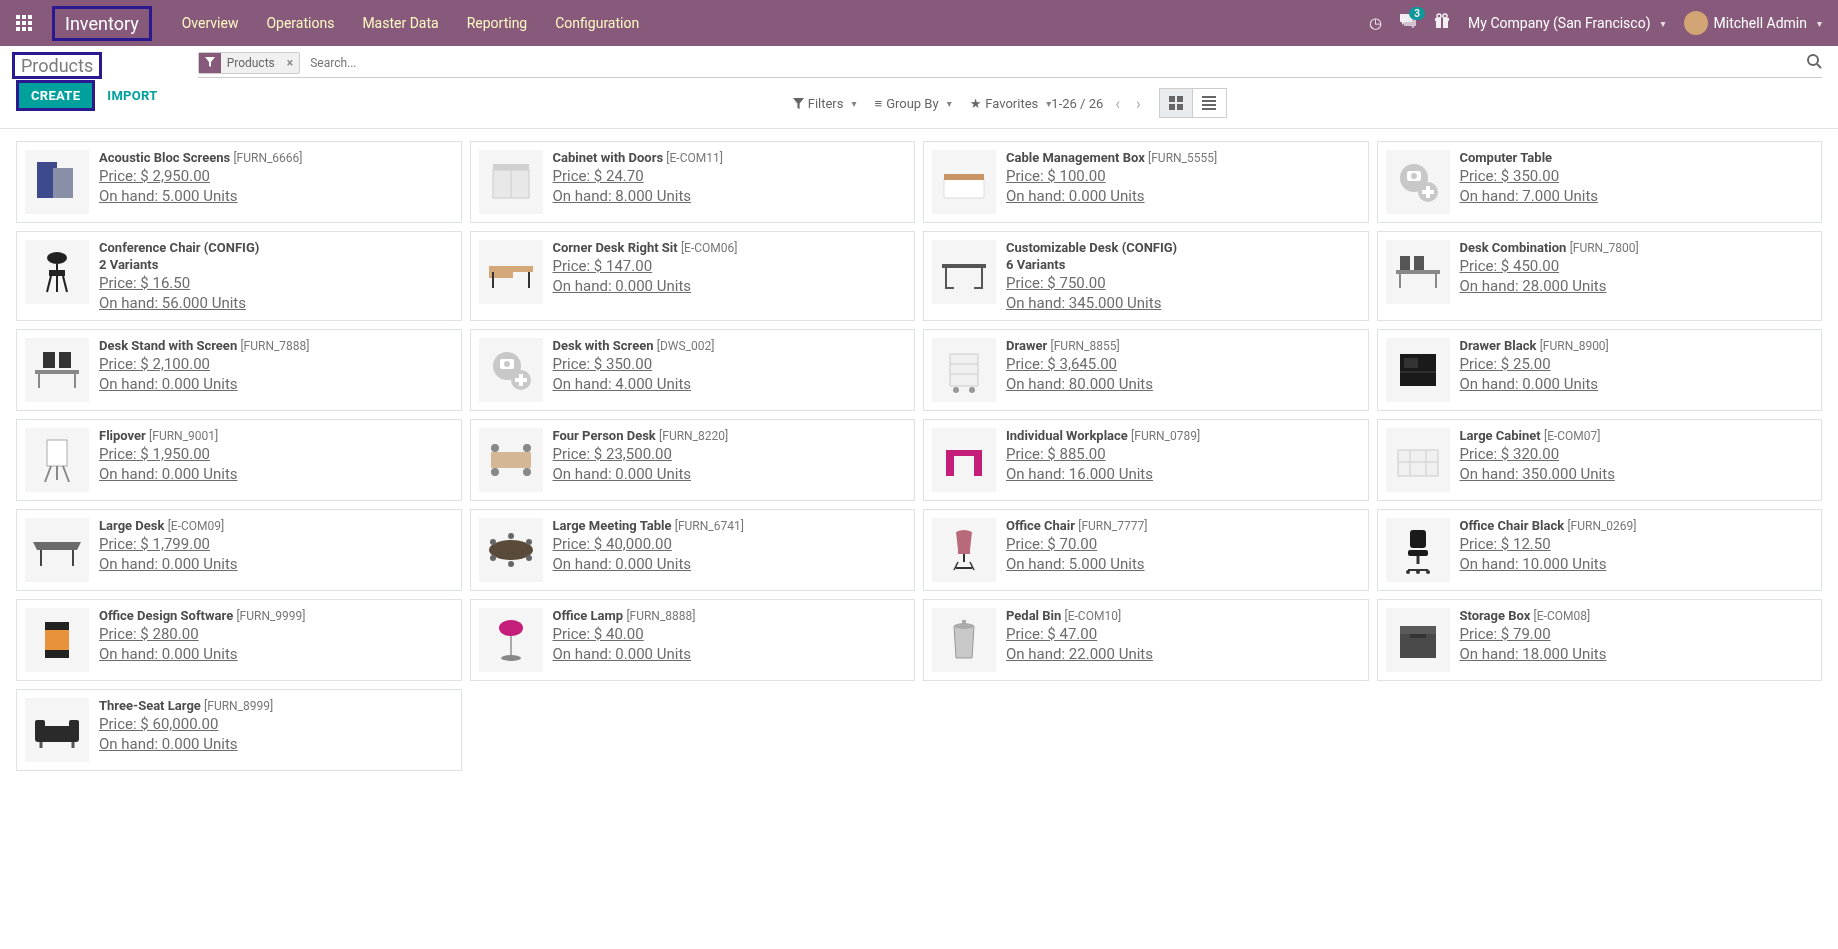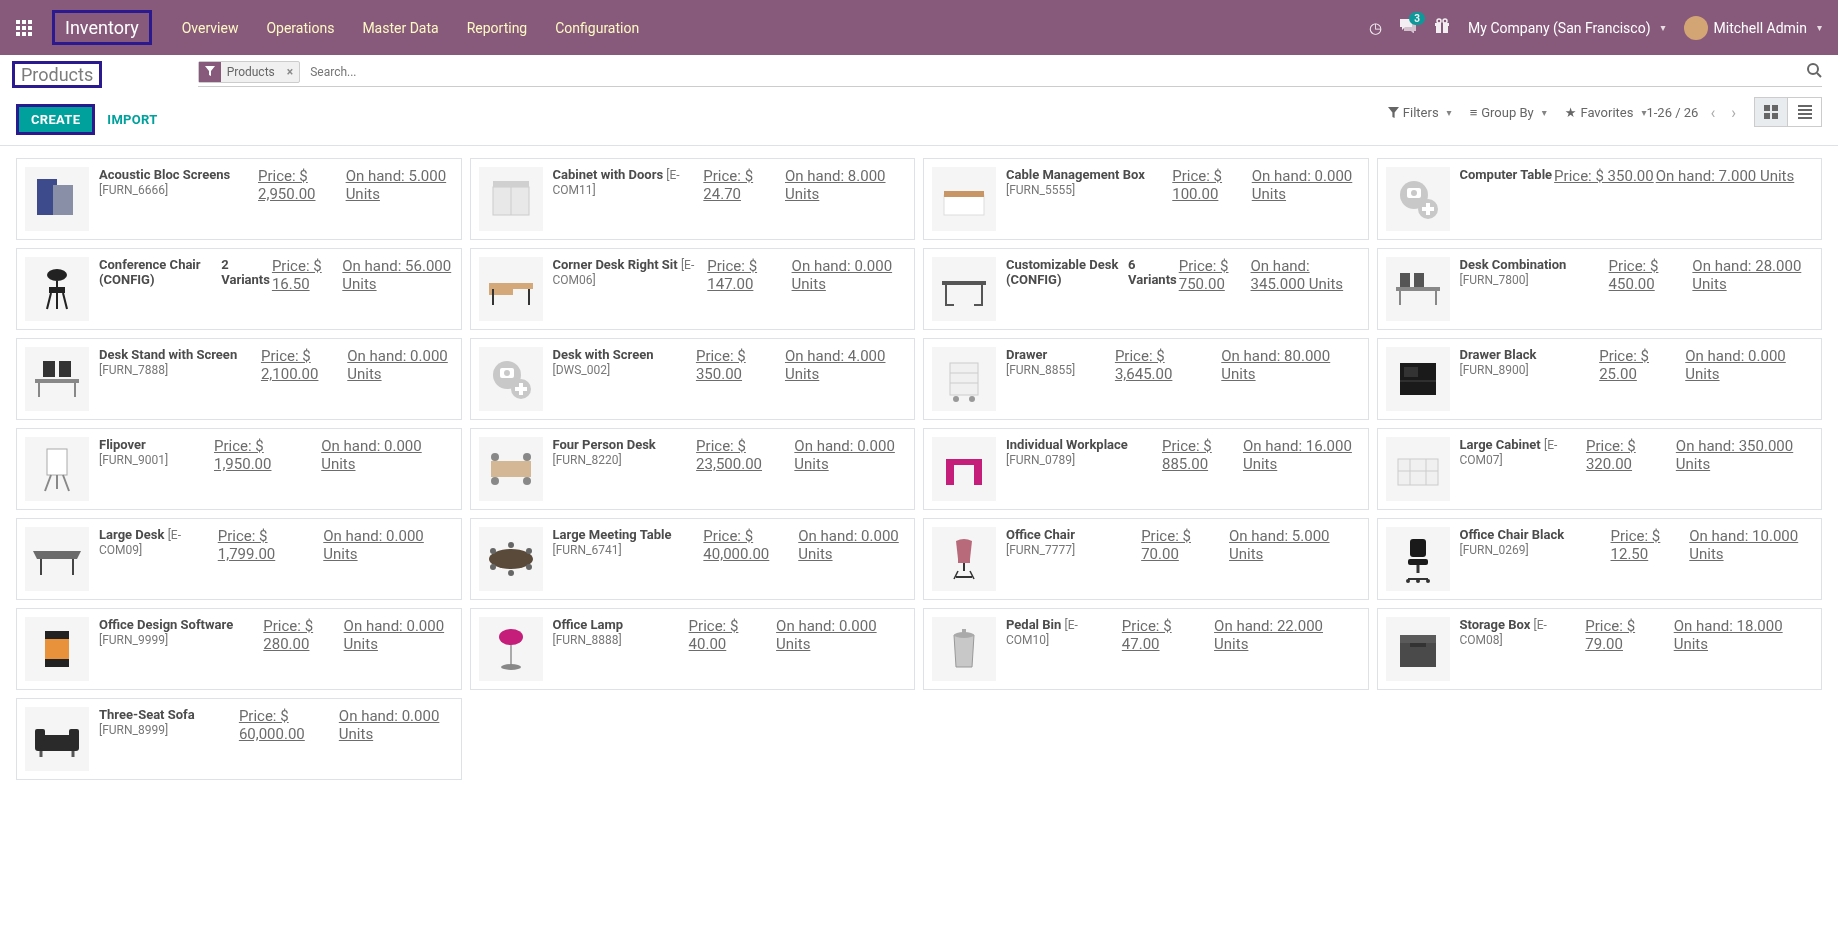--- a/index.html
+++ b/index.html
@@ -1,64 +1,64 @@
 <!DOCTYPE html>
 <html><head>
 <meta charset="utf-8">
 <style>
 * { margin:0; padding:0; box-sizing:border-box; font-family:-apple-system,BlinkMacSystemFont,"Segoe UI",Roboto,sans-serif; }
 body { background:#fff; font-size:13px; color:#4c4c4c; }
-.navbar { background:#875a7b; height:55px; display:flex; align-items:center; color:#fff; padding:0 16px; }
+.navbar { background:#875a7b; height:46px; display:flex; align-items:center; color:#fff; padding:0 16px; }
 .navbar-left { display:flex; align-items:center; gap:0; }
 .apps-icon { width:16px; height:16px; display:grid; grid-template-columns:repeat(3,4px); grid-template-rows:repeat(3,4px); gap:2px; margin-right:20px; cursor:pointer; }
 .apps-icon span { background:#fff; width:4px; height:4px; }
 .brand { font-size:18px; font-weight:400; padding:4px 10px; border:3px solid #2b1a8f; margin-right:30px; }
 .nav-links { display:flex; gap:28px; }
 .nav-links a { color:#fef9c3; text-decoration:none; font-size:14px; }
 .navbar-right { margin-left:auto; display:flex; align-items:center; gap:18px; }
 .navbar-right .icn { color:#fff; opacity:.9; cursor:pointer; font-size:15px; }
 .chat-badge { position:relative; }
 .chat-badge .badge { position:absolute; top:-7px; right:-9px; background:#00a09d; color:#fff; border-radius:10px; font-size:10px; padding:1px 5px; font-weight:bold; }
 .company-sel,.user-sel { display:flex; align-items:center; gap:6px; cursor:pointer; font-size:14px; }
 .avatar { width:24px; height:24px; border-radius:50%; background:#d4a574; display:inline-block; }
 .caret::after { content:"▾"; margin-left:4px; font-size:10px; opacity:.8; }
 
 .control-panel { padding:6px 16px 0 16px; display:flex; justify-content:space-between; align-items:flex-start; border-bottom:1px solid #dee2e6; }
 .cp-left { }
 .breadcrumb { font-size:18px; color:#7c7c7c; border:3px solid #2b1a8f; padding:0 6px; display:inline-block; margin-left:-4px; }
-.cp-buttons { margin-top:16px; margin-bottom:10px; display:flex; gap:12px; align-items:center; }
+.cp-buttons { margin-top:1px; margin-bottom:10px; display:flex; gap:12px; align-items:center; }
 .btn-create { background:#00a09d; color:#fff; border:3px solid #2b1a8f; padding:5px 12px; font-size:13px; font-weight:bold; cursor:pointer; letter-spacing:.3px; }
 .btn-import { color:#00a09d; font-size:13px; font-weight:bold; cursor:pointer; letter-spacing:.3px; }
 .cp-right { flex:1; margin-left:40px; }
 .search-row { display:flex; align-items:center; border-bottom:1px solid #ccc; padding-bottom:3px; }
 .facet { display:inline-flex; align-items:center; background:#f0f0f0; border:1px solid #ccc; border-radius:2px; font-size:12px; margin-right:6px; }
 .facet-icon { background:#875a7b; color:#fff; padding:3px 6px; }
 .facet-label { padding:3px 6px; color:#666; }
 .facet-x { padding:3px 6px; color:#888; cursor:pointer; font-weight:bold; }
 .search-input { flex:1; border:none; outline:none; padding:4px; font-size:12px; color:#666; }
 .search-icon { color:#666; font-size:16px; cursor:pointer; }
-.toolbar-row { display:flex; justify-content:flex-end; align-items:center; margin-top:10px; margin-bottom:10px; }
+.toolbar-row { display:flex; justify-content:center; align-items:center; margin-top:10px; margin-bottom:10px; }
 .search-options { display:flex; gap:18px; }
 .search-opt { display:flex; align-items:center; gap:4px; color:#666; cursor:pointer; font-size:13px; }
 .pager-area { display:flex; align-items:center; gap:14px; }
 .pager { color:#666; font-size:13px; display:flex; align-items:center; gap:8px; }
 .pager-arrow { color:#aaa; cursor:pointer; font-size:16px; padding:4px; }
 .view-switch { display:flex; }
 .view-btn { width:34px; height:30px; display:flex; align-items:center; justify-content:center; border:1px solid #ccc; cursor:pointer; color:#666; }
 .view-btn.active { background:#e9ecef; }
 .kanban-icon { width:14px; height:14px; display:grid; grid-template-columns:6px 6px; grid-template-rows:6px 6px; gap:2px; }
 .kanban-icon span { background:#666; }
 .list-icon { display:flex; flex-direction:column; gap:2px; }
 .list-icon span { width:14px; height:2px; background:#666; }
 
 .kanban { padding:12px 16px; display:grid; grid-template-columns:repeat(4,1fr); gap:8px; }
 .card { border:1px solid #dee2e6; background:#fff; display:flex; padding:8px; gap:10px; cursor:pointer; min-height:78px; }
 .thumb { width:64px; height:64px; background:#f5f5f5; display:flex; align-items:center; justify-content:center; flex-shrink:0; }
 .thumb svg { width:56px; height:56px; }
-.card-body { display:flex; flex-direction:row; gap:2px; font-size:13px; }
+.card-body { display:flex; flex-direction:column; gap:2px; font-size:13px; }
 .card-title { font-weight:bold; color:#4c4c4c; }
 .card-title .sku { font-weight:normal; color:#777; font-size:12px; }
 .variants { font-weight:bold; color:#4c4c4c; }
 .price,.onhand { color:#6c6c6c; font-size:15px;text-decoration:underline; }
 .thumb.noimg svg { fill:#c8c8c8; }
 </style>
 </head>
 <body>
 
 <div class="navbar">
@@ -648,21 +648,21 @@
         <svg viewBox="0 0 56 56">
           <rect x="6" y="24" width="44" height="16" rx="3" fill="#2a2a2a"></rect>
           <rect x="6" y="18" width="10" height="12" rx="2" fill="#2a2a2a"></rect>
           <rect x="40" y="18" width="10" height="12" rx="2" fill="#2a2a2a"></rect>
           <line x1="12" y1="40" x2="12" y2="46" stroke="#555" stroke-width="3"></line>
           <line x1="44" y1="40" x2="44" y2="46" stroke="#555" stroke-width="3"></line>
         </svg>
       </div>
     <div class="card-body">
       <div class="card-title">
-        <span>Three-Seat Sofa</span>
+        <span>Three-Seat Large</span>
         <span class="sku">[FURN_8999]</span>
       </div>
 
       <div class="price">Price: $ 60,000.00</div>
       <div class="onhand">On hand: 0.000 Units</div>
     </div>
     </div>
   </div>
 
 </body></html>

